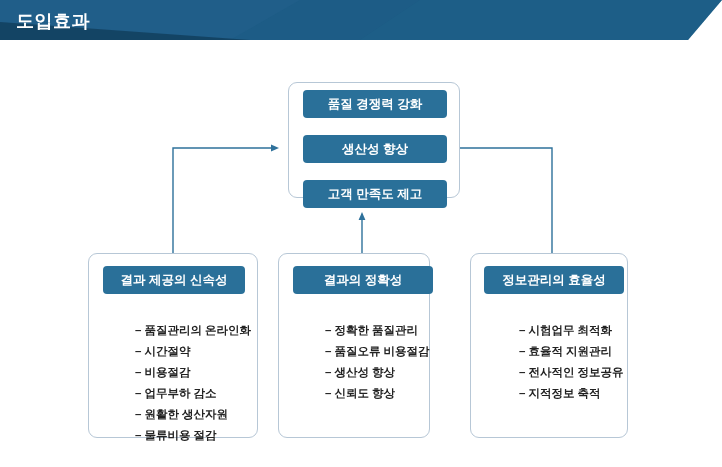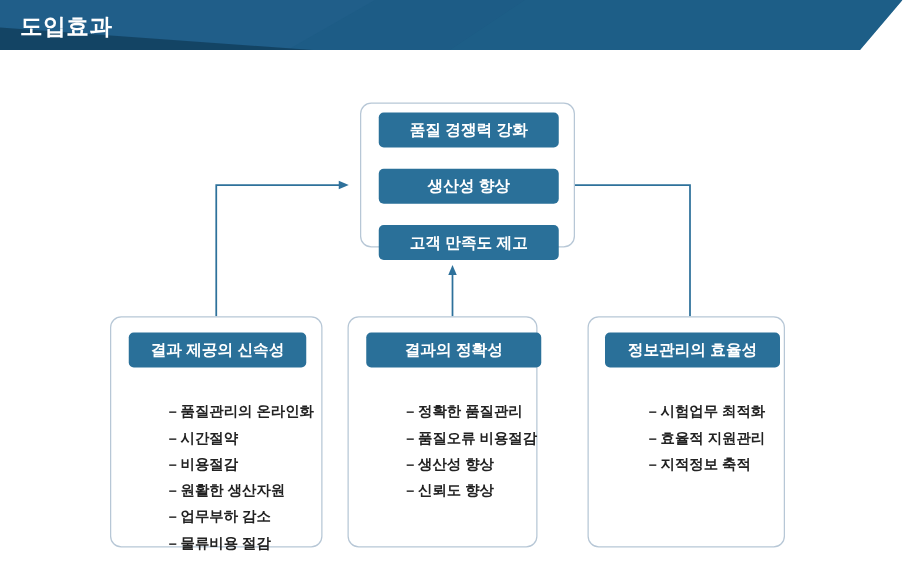--- a/index.html
+++ b/index.html
@@ -162,36 +162,37 @@
   <div class="goal-bar" id="goal-1">생산성 향상</div>
   <div class="goal-bar" id="goal-2">고객 만족도 제고</div>
 </div>
 
 <div class="panel" id="panel-left">
   <div class="cat-header">결과 제공의 신속성</div>
   <ul class="cat-list">
     <li class="cat-item"><span class="dash">–</span><span>품질관리의 온라인화</span></li>
     <li class="cat-item"><span class="dash">–</span><span>시간절약</span></li>
     <li class="cat-item"><span class="dash">–</span><span>비용절감</span></li>
+    <li class="cat-item"><span class="dash">–</span><span>업무부하 감소</span></li>
     <li class="cat-item"><span class="dash">–</span><span>원활한 생산자원</span></li>
-    <li class="cat-item"><span class="dash">–</span><span>업무부하 감소</span></li>
     <li class="cat-item"><span class="dash">–</span><span>물류비용 절감</span></li>
   </ul>
 </div>
 
 <div class="panel" id="panel-mid">
   <div class="cat-header">결과의 정확성</div>
   <ul class="cat-list">
     <li class="cat-item"><span class="dash">–</span><span>정확한 품질관리</span></li>
     <li class="cat-item"><span class="dash">–</span><span>품질오류 비용절감</span></li>
     <li class="cat-item"><span class="dash">–</span><span>생산성 향상</span></li>
     <li class="cat-item"><span class="dash">–</span><span>신뢰도 향상</span></li>
   </ul>
 </div>
 
 <div class="panel" id="panel-right">
   <div class="cat-header">정보관리의 효율성</div>
   <ul class="cat-list">
     <li class="cat-item"><span class="dash">–</span><span>시험업무 최적화</span></li>
     <li class="cat-item"><span class="dash">–</span><span>효율적 지원관리</span></li>
+    <li class="cat-item"><span class="dash">–</span><span>전사적인 정보공유</span></li>
     <li class="cat-item"><span class="dash">–</span><span>지적정보 축적</span></li>
   </ul>
 </div>
 
 </body></html>

